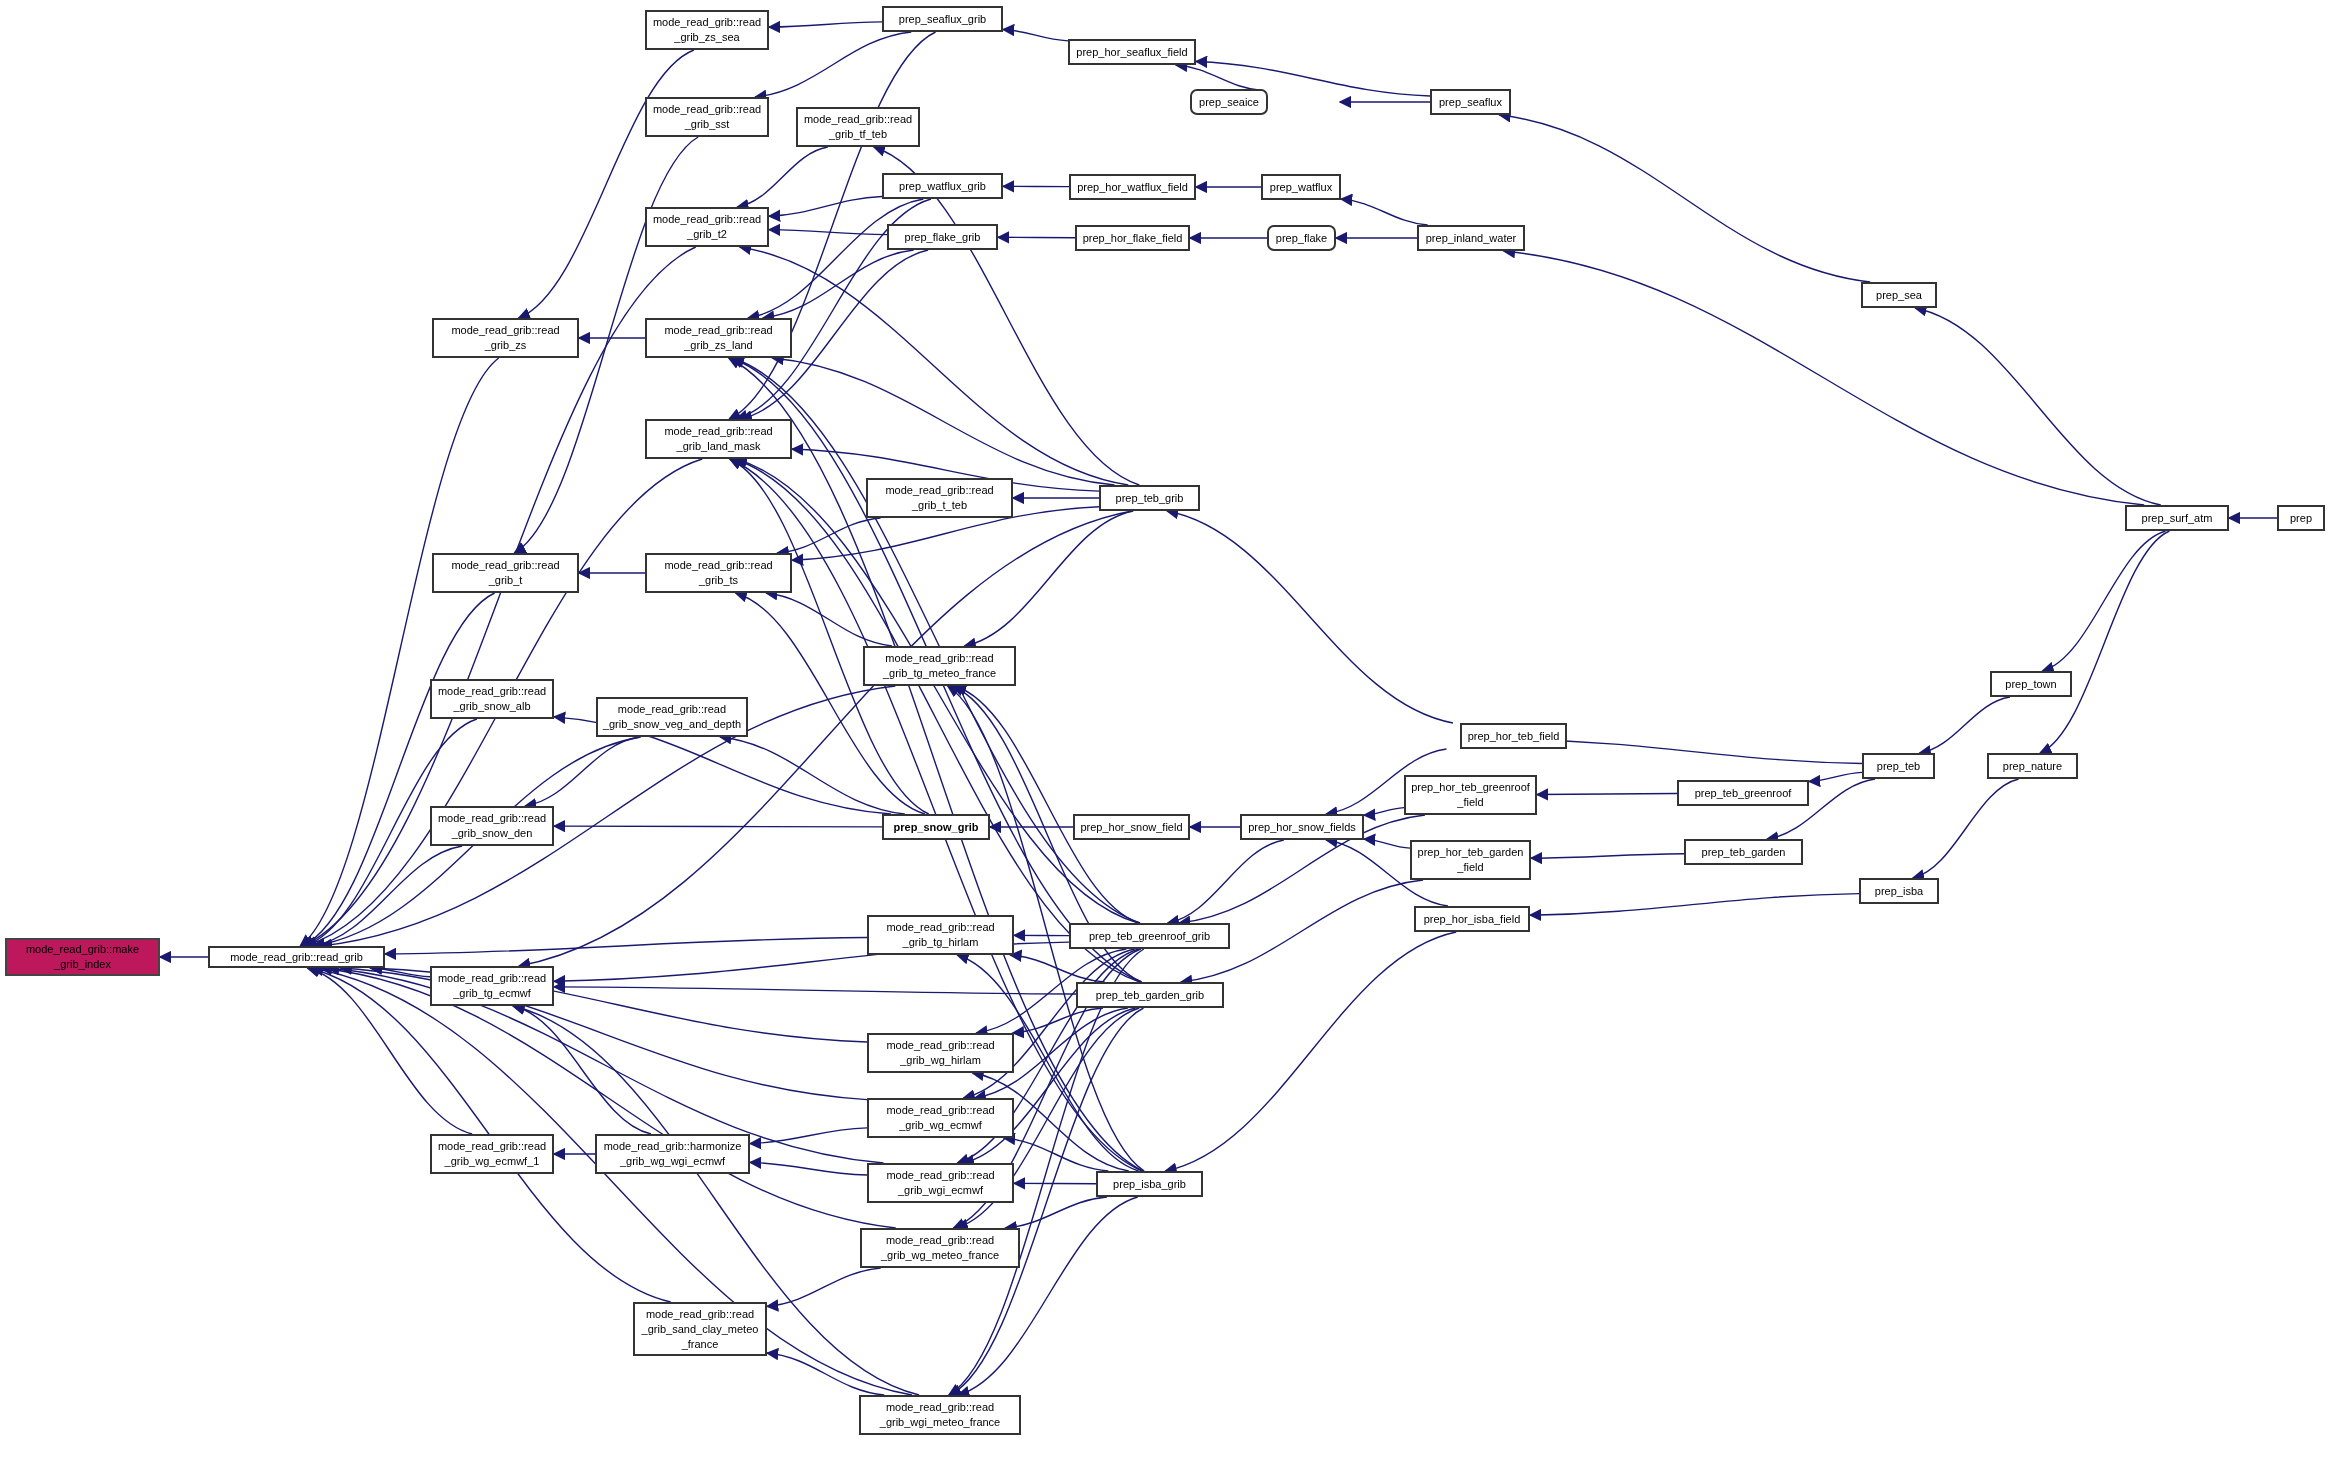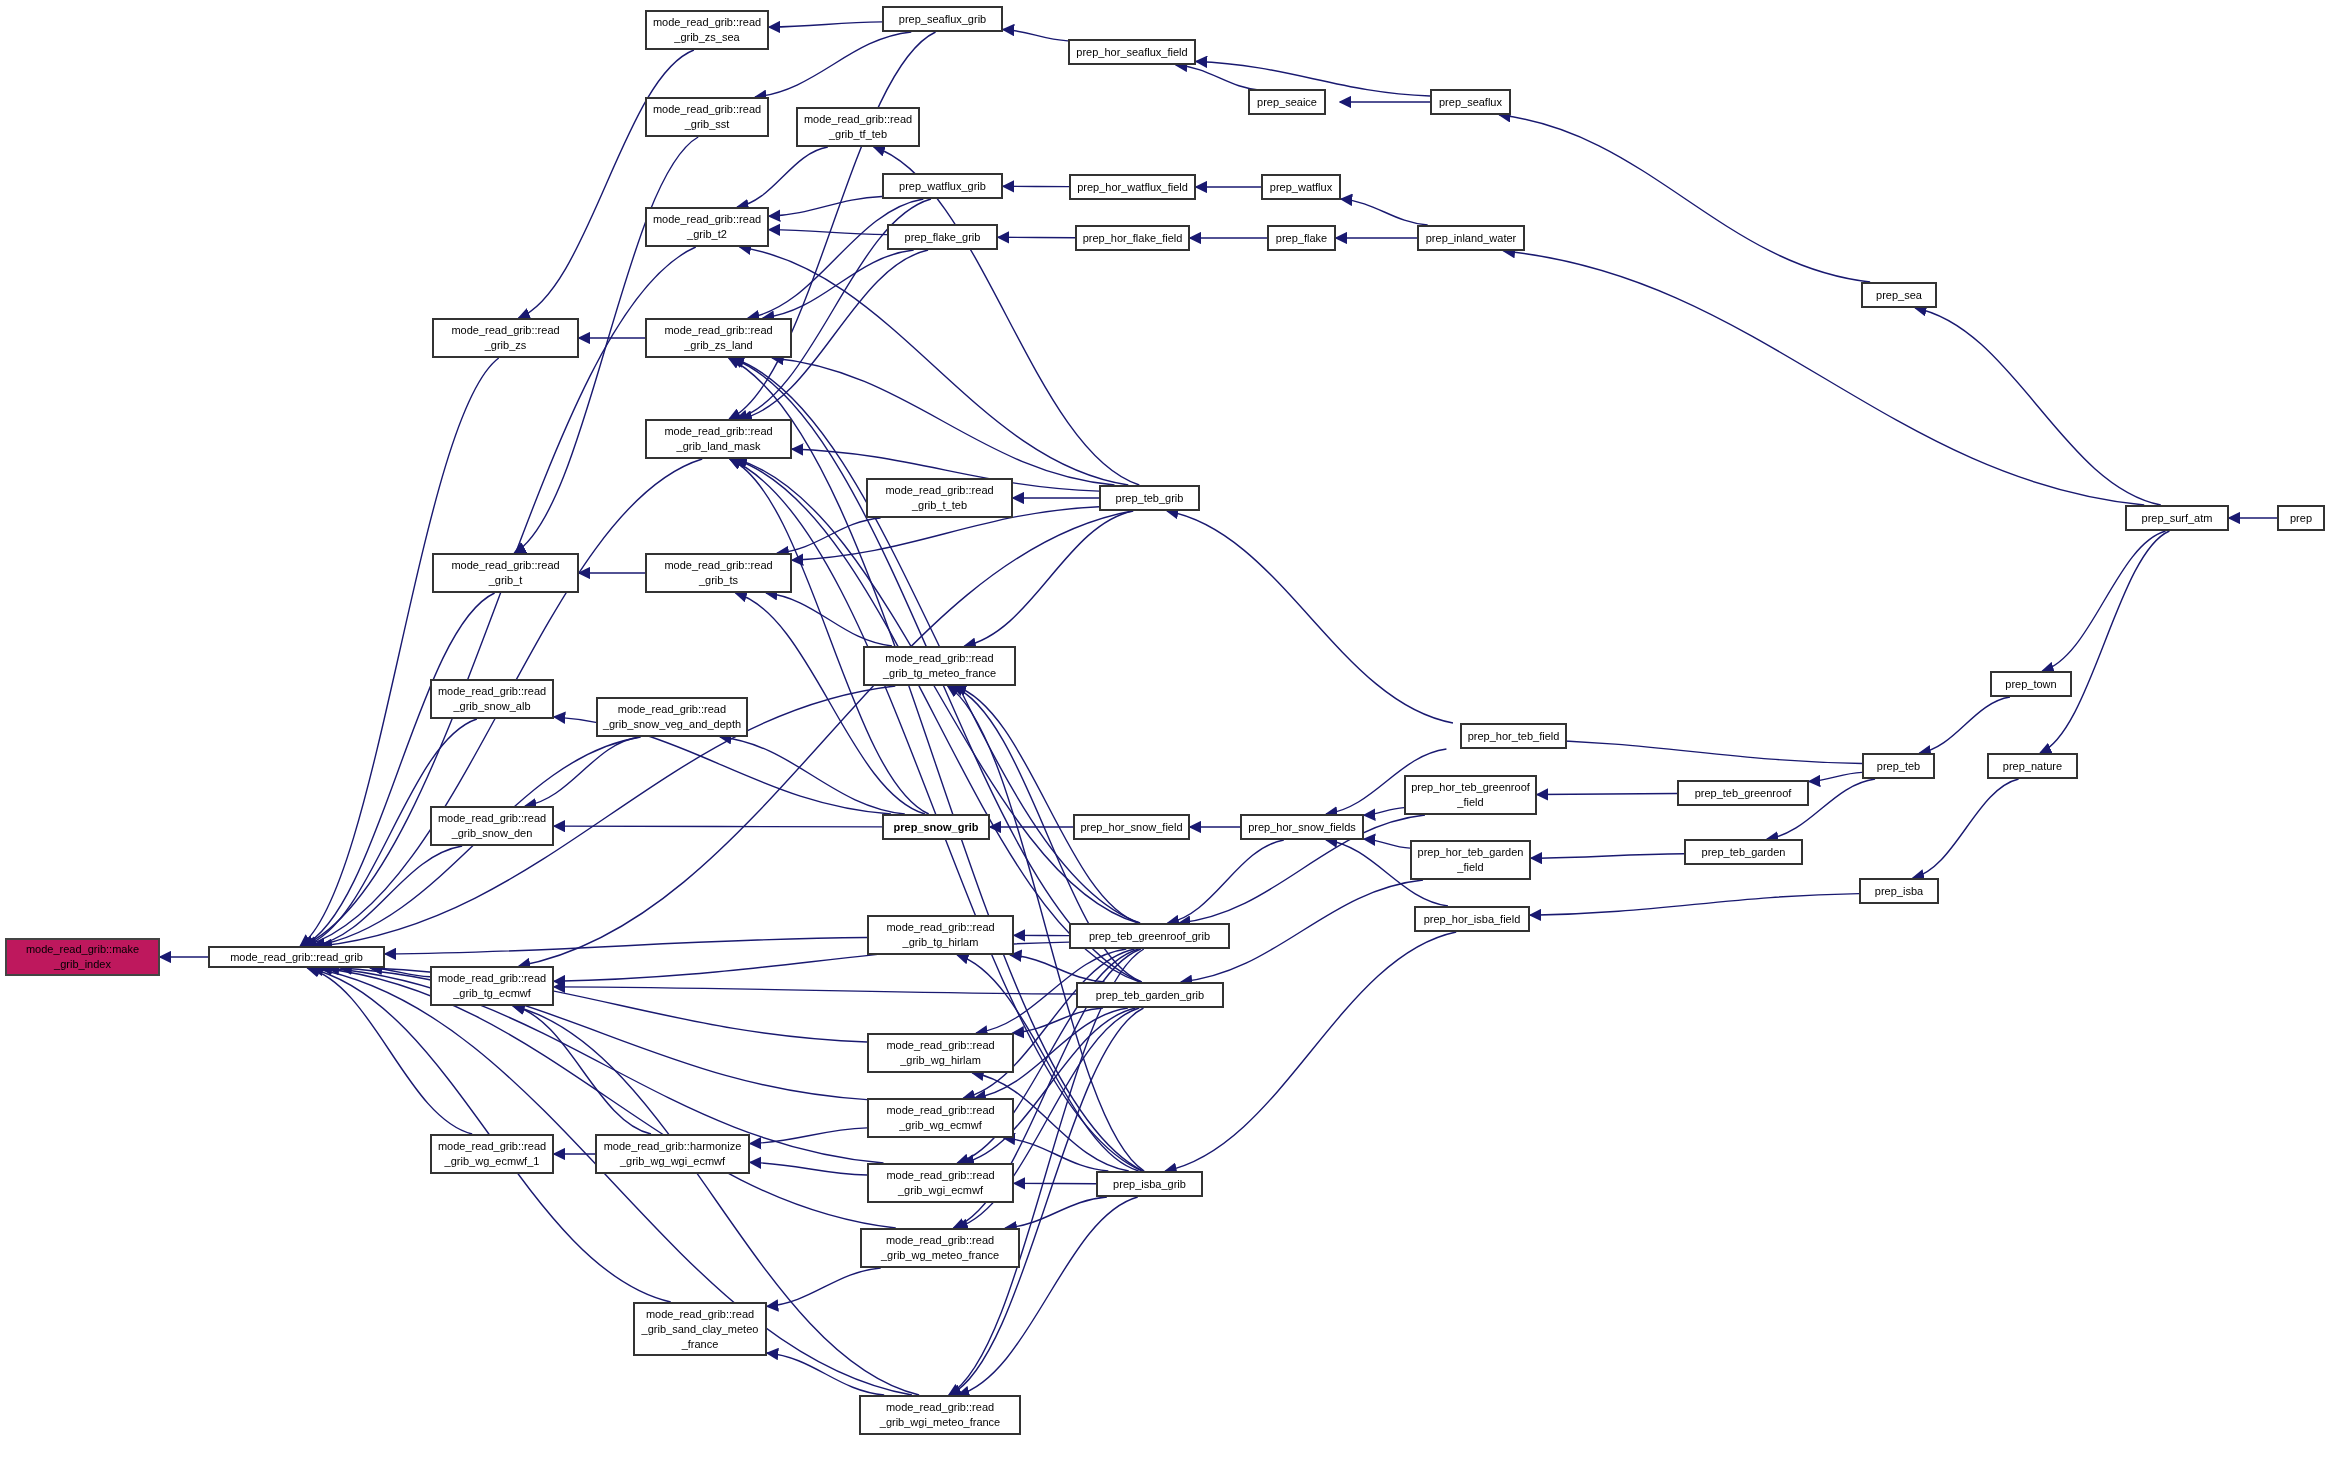--- a/index.html
+++ b/index.html
@@ -200,23 +200,23 @@
     <div class="node" style="left: 887px; top: 224px; width: 111px; height: 26px;">prep_flake_grib</div>
     <div class="node" style="left: 882px; top: 814px; width: 108px; height: 26px; font-weight: bold;">prep_snow_grib</div>
     <div class="node" style="left: 1099px; top: 485px; width: 101px; height: 26px;">prep_teb_grib</div>
     <div class="node" style="left: 1069px; top: 923px; width: 161px; height: 26px;">prep_teb_greenroof_grib</div>
     <div class="node" style="left: 1076px; top: 982px; width: 148px; height: 26px;">prep_teb_garden_grib</div>
     <div class="node" style="left: 1096px; top: 1171px; width: 107px; height: 26px;">prep_isba_grib</div>
     <div class="node" style="left: 1068px; top: 39px; width: 128px; height: 26px;">prep_hor_seaflux_field</div>
     <div class="node" style="left: 1069px; top: 174px; width: 127px; height: 26px;">prep_hor_watflux_field</div>
     <div class="node" style="left: 1075px; top: 225px; width: 115px; height: 26px;">prep_hor_flake_field</div>
     <div class="node" style="left: 1073px; top: 814px; width: 117px; height: 26px;">prep_hor_snow_field</div>
-    <div class="node" style="left: 1248px; top: 89px; width: 78px; height: 26px;">prep_seaice</div>
+    <div class="node" style="left: 1190px; top: 89px; width: 78px; height: 26px; border-radius: 7px;">prep_seaice</div>
     <div class="node" style="left: 1261px; top: 174px; width: 80px; height: 26px;">prep_watflux</div>
-    <div class="node" style="left: 1267px; top: 225px; width: 69px; height: 26px;">prep_flake</div>
+    <div class="node" style="left: 1267px; top: 225px; width: 69px; height: 26px; border-radius: 7px;">prep_flake</div>
     <div class="node" style="left: 1240px; top: 814px; width: 124px; height: 26px;">prep_hor_snow_fields</div>
     <div class="node" style="left: 1430px; top: 89px; width: 81px; height: 26px;">prep_seaflux</div>
     <div class="node" style="left: 1417px; top: 225px; width: 108px; height: 26px;">prep_inland_water</div>
     <div class="node" style="left: 1460px; top: 723px; width: 107px; height: 26px;">prep_hor_teb_field</div>
     <div class="node" style="left: 1404px; top: 775px; width: 133px; height: 40px;">prep_hor_teb_greenroof
 _field</div>
     <div class="node" style="left: 1410px; top: 840px; width: 121px; height: 40px;">prep_hor_teb_garden
 _field</div>
     <div class="node" style="left: 1414px; top: 906px; width: 116px; height: 26px;">prep_hor_isba_field</div>
     <div class="node" style="left: 1677px; top: 780px; width: 132px; height: 26px;">prep_teb_greenroof</div>

